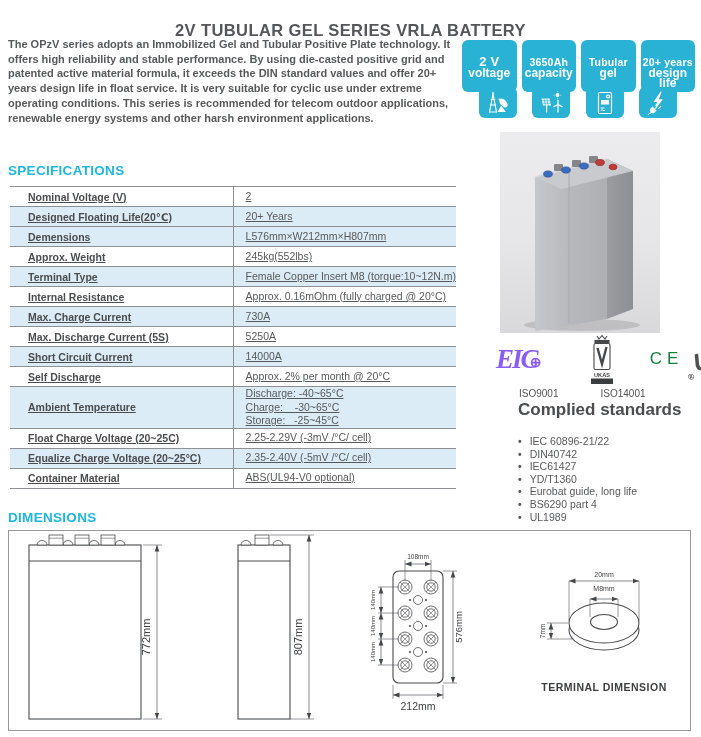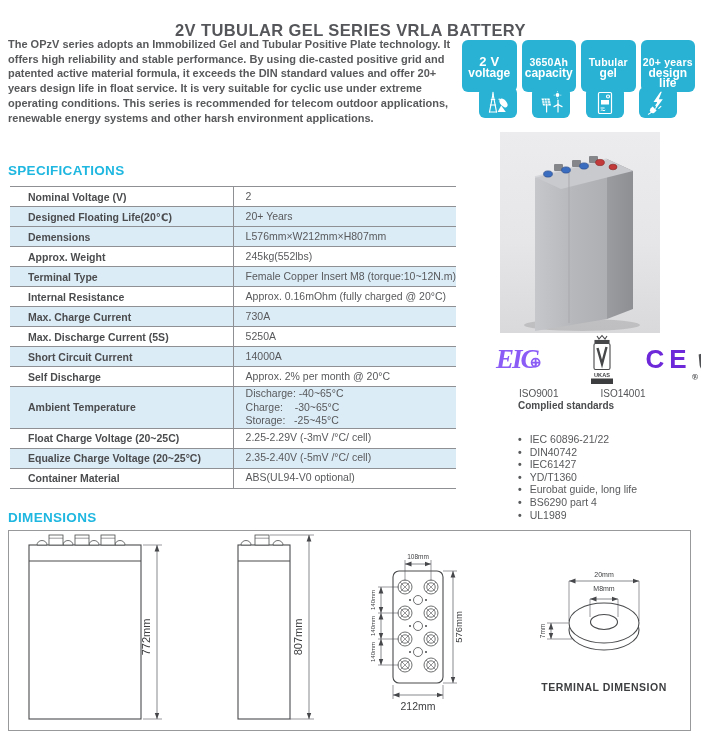--- a/index.html
+++ b/index.html
@@ -41,43 +41,43 @@
   
   .spec-heading,.dim-heading{position:absolute;left:8px;font-size:13.5px;font-weight:bold;
     color:var(--accent);letter-spacing:.3px;}
   .spec-heading{top:163px;}
   .dim-heading{top:510px;}
 
   table.spec{position:absolute;left:10px;top:186px;width:446px;border-collapse:collapse;
     font-size:10.5px;color:var(--ink);
     border-top:1.5px solid #7d7e81;border-bottom:1.5px solid #7d7e81;}
   table.spec td{border-top:1px solid var(--line);border-bottom:1px solid var(--line);
-    height:19px;vertical-align:middle;padding:0;}
+    height:19px;vertical-align:middle;padding:0;text-decoration:underline;}
   table.spec td.lbl{width:208px;padding-left:18px;font-weight:bold;color:var(--ink-bold);font-size:10.5px;}
   table.spec td.val{border-left:1px solid var(--line);padding-left:12px;}
   table.spec td.val div{white-space:pre;line-height:13.5px;}
   table.spec tr.alt td{background:var(--rowalt);}
 
   
   .certs{position:absolute;left:477px;top:333px;width:220px;display:flex;
     justify-content:space-between;align-items:flex-end;}
   .cert{display:flex;flex-direction:column;align-items:center;justify-content:flex-end;}
   .cert .logo{height:52px;display:flex;align-items:center;justify-content:center;}
   .cert .clabel{font-size:10px;color:#535456;margin-top:3px;height:12px;padding-left:42px;}
   .eic{font-family:"Liberation Serif","DejaVu Serif",serif;font-style:italic;font-weight:bold;
     font-size:27px;color:#8b5cf6;letter-spacing:-2px;position:relative;padding-right:3px;}
   .eic .plus{position:absolute;right:-2px;top:10px;font-size:14px;letter-spacing:0;
     font-family:"Liberation Sans",sans-serif;font-style:normal;}
-  .ce{font-size:26px;font-weight:700;letter-spacing:5px;color:#6d28d9;}
+  .ce{font-size:17px;font-weight:400;letter-spacing:5px;color:#15803d;}
   .ulmark{transform:rotate(-16deg);font-style:italic;font-weight:bold;font-size:25px;
     color:#505154;letter-spacing:-1px;position:relative;}
   .ulmark .reg{position:absolute;left:-9px;bottom:-2px;font-size:8px;font-style:normal;letter-spacing:0;}
 
   .complied{position:absolute;left:518px;top:400px;width:178px;}
-  .complied h3{margin:0 0 22px 0;font-size:10px;color:var(--ink-bold);}
+  .complied h3{margin:0 0 15px 0;font-size:17px;color:var(--ink-bold);}
   .complied ul{margin:0;padding:0;list-style:none;}
   .complied li{display:flex;gap:8px;font-size:10.5px;line-height:12.6px;color:var(--ink);}
   .complied .blt{font-weight:bold;}
 
   
   .dimbox{position:absolute;left:8px;top:530px;width:683px;height:201px;
     border:1px solid #98999b;background:#fff;box-sizing:border-box;}
   .dimbox svg{display:block;}
   svg text{font-family:"Liberation Sans","DejaVu Sans",sans-serif;fill:#3d3e40;}
   .sh{stroke:var(--draw);stroke-width:1.1;fill:#fff;}

